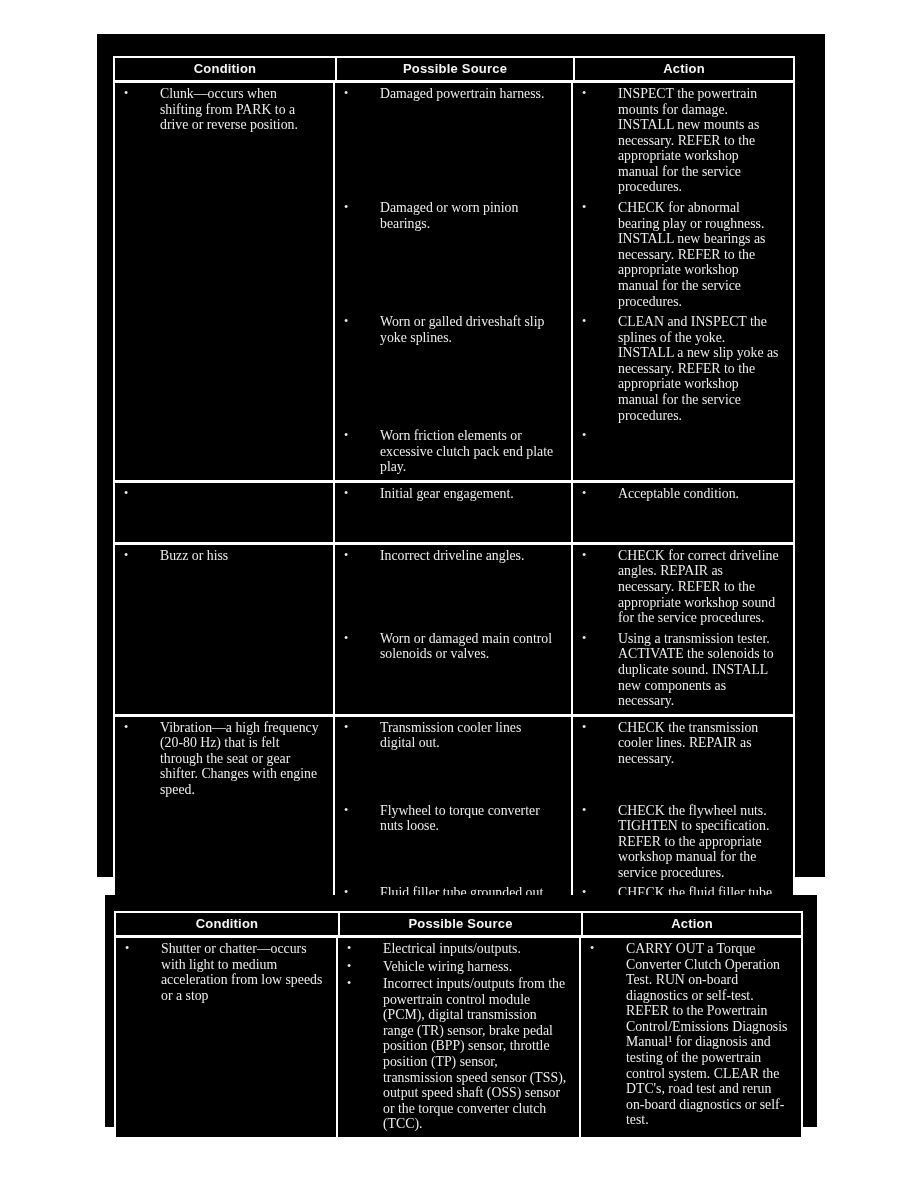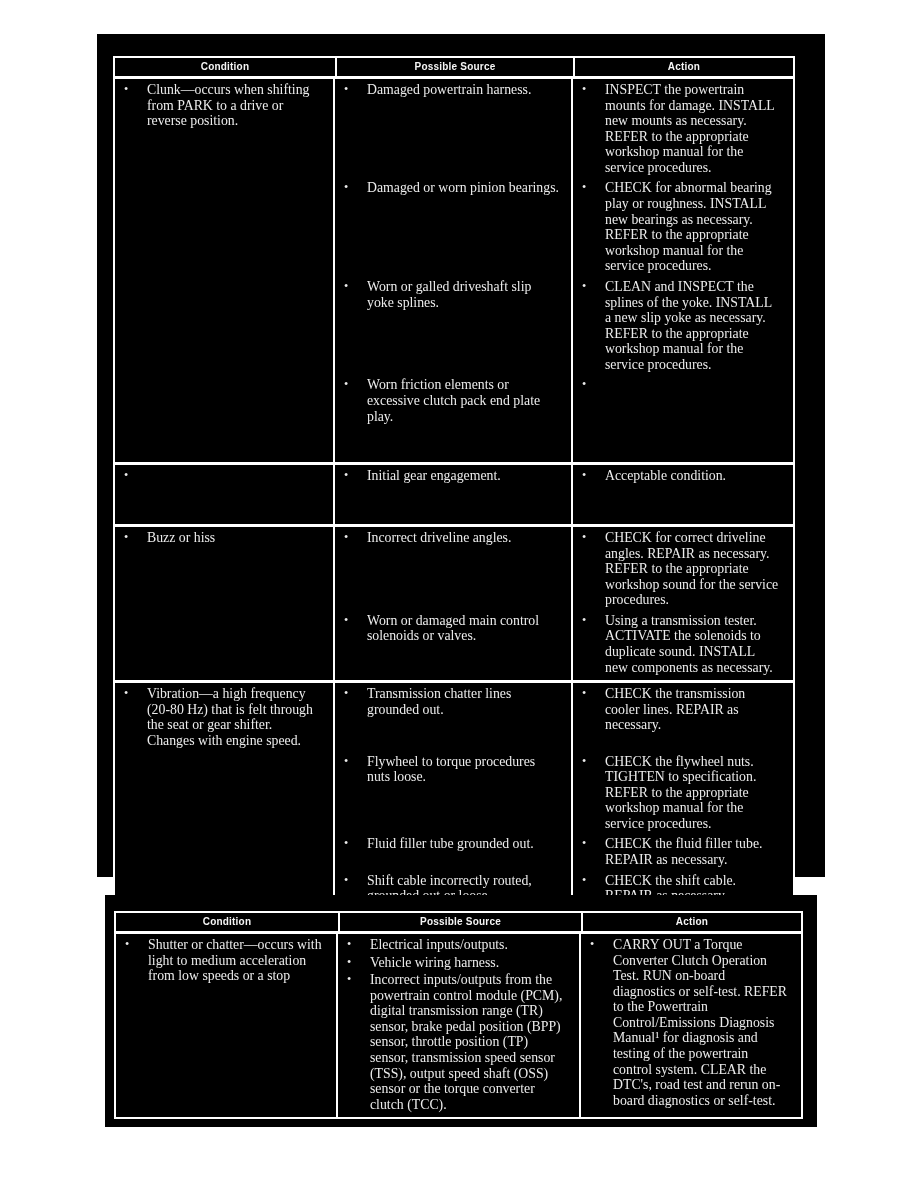--- a/index.html
+++ b/index.html
@@ -14,21 +14,21 @@
     position:absolute;border:2px solid #ffffff;color:#ececec;
     background:#000000;
   }
   #table1{left:16px;top:22px;width:678px;}
   #table2{left:9px;top:16px;width:685px;}
   .hdr{display:grid;border-bottom:3px solid #ffffff;}
   #table1 .hdr, #table1 .prow{grid-template-columns:220px 238px 220px;}
   #table2 .hdr, #table2 .prow{grid-template-columns:222px 243px 220px;}
   .hcell{
     font-family:"Liberation Sans", sans-serif;font-weight:bold;
-    font-size:10px;text-align:center;padding:3px 0 4px 0;color:#f5f5f5;
+    font-size:13px;text-align:center;padding:3px 0 4px 0;color:#f5f5f5;
     letter-spacing:.2px;
   }
   .hcell + .hcell{border-left:2px solid #ffffff;}
   .trow{border-bottom:3px solid #ffffff;}
   .trow:last-child{border-bottom:none;}
   #table1 .trow:nth-of-type(2){min-height:383px;}
   #table1 .trow:nth-of-type(3){min-height:59px;}
   #table1 .trow:nth-of-type(4){min-height:133px;}
   #table1 .trow:nth-of-type(5){min-height:192px;}
   #table2 .trow:nth-of-type(2){min-height:177px;}
@@ -36,21 +36,21 @@
   .trow{display:flex;flex-direction:column;}
   .prow{flex:0 0 auto;}
   .trow .fill{flex:1 1 auto;display:grid;}
   #table1 .fill{grid-template-columns:220px 238px 220px;}
   #table2 .fill{grid-template-columns:222px 243px 220px;}
   .cell{box-sizing:border-box;padding:1px 0 2px 0;}
   .c1,.c2{border-right:2px solid #ffffff;}
   .bullet{display:flex;align-items:flex-start;padding:2px 8px 0 9px;
     font-size:13.8px;line-height:1.13;}
   .bullet .dot{flex:0 0 23px;font-size:12px;padding-top:1px;}
-  .bullet .txt{flex:1 1 auto;padding-right:4px;}
+  .bullet .txt{flex:1 1 auto;padding-right:4px;margin-left:13px;}
 </style>
 </head>
 <body>
 
 <div class="panel" id="panel1">
   <div class="diag-table" id="table1">
       <div class="hdr">
         <div class="hcell">Condition</div>
         <div class="hcell">Possible Source</div>
         <div class="hcell">Action</div>
@@ -198,36 +198,36 @@
         <div class="prow">
           <div class="cell c1">
             <div class="bullet">
               <span class="dot">•</span>
               <span class="txt">Vibration—a high frequency (20-80 Hz) that is felt through the seat or gear shifter. Changes with engine speed.</span>
             </div>
           </div>
           <div class="cell c2">
             <div class="bullet">
               <span class="dot">•</span>
-              <span class="txt">Transmission chatter lines grounded out.</span>
+              <span class="txt">Transmission cooler lines digital out.</span>
             </div>
           </div>
           <div class="cell c3">
             <div class="bullet">
               <span class="dot">•</span>
               <span class="txt">CHECK the transmission cooler lines. REPAIR as necessary.</span>
             </div>
           </div>
         </div>
         <div class="prow">
           <div class="cell c1"></div>
           <div class="cell c2">
             <div class="bullet">
               <span class="dot">•</span>
-              <span class="txt">Flywheel to torque procedures nuts loose.</span>
+              <span class="txt">Flywheel to torque converter nuts loose.</span>
             </div>
           </div>
           <div class="cell c3">
             <div class="bullet">
               <span class="dot">•</span>
               <span class="txt">CHECK the flywheel nuts. TIGHTEN to specification. REFER to the appropriate workshop manual for the service procedures.</span>
             </div>
           </div>
         </div>
         <div class="prow">

